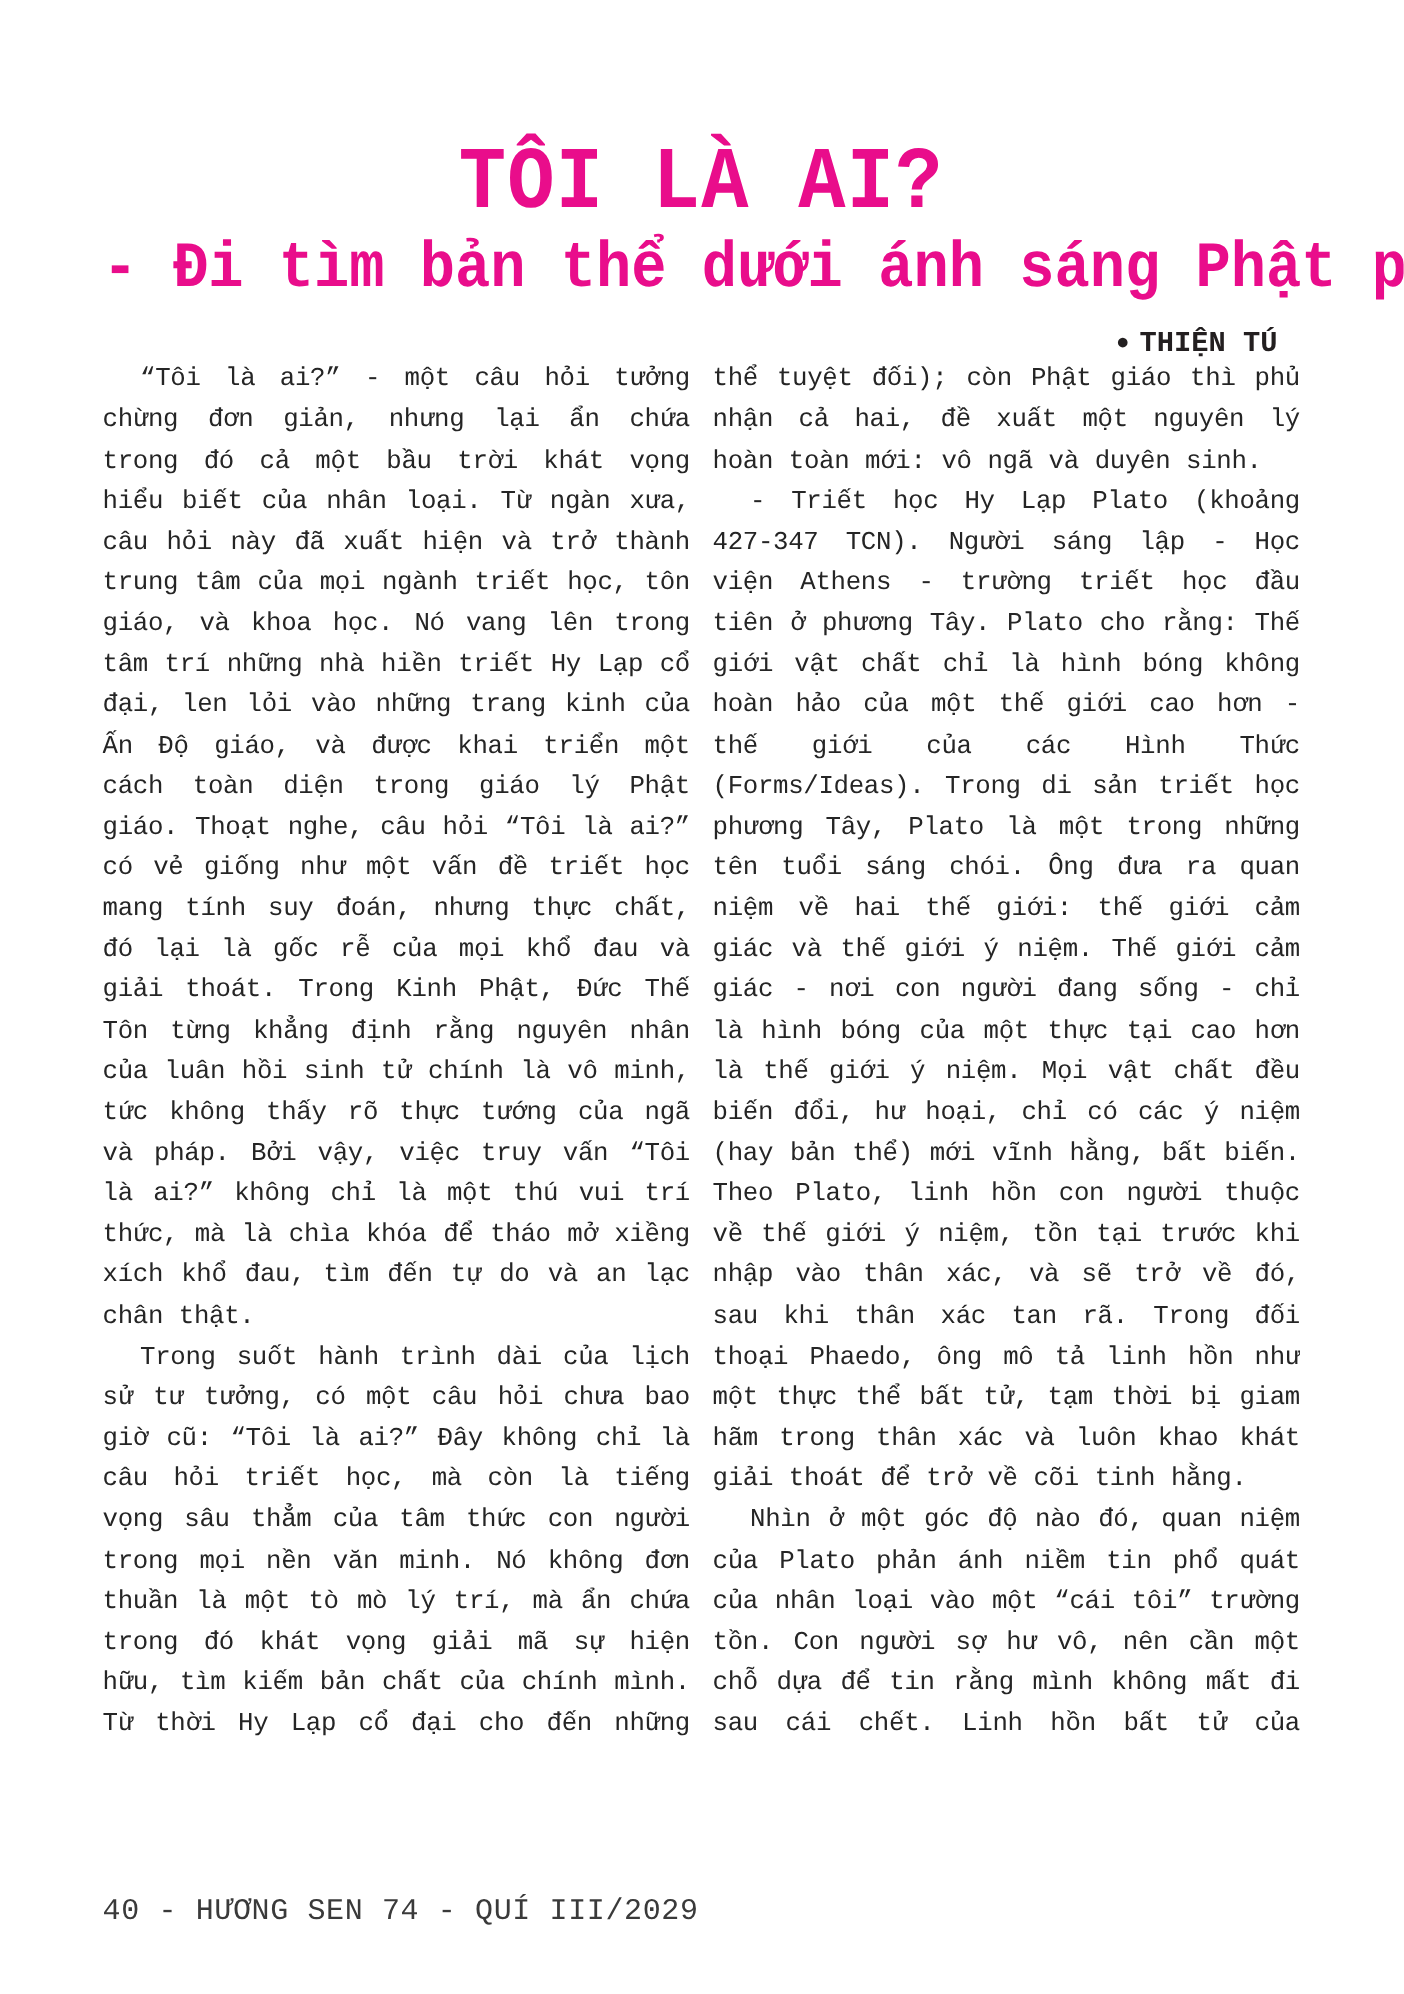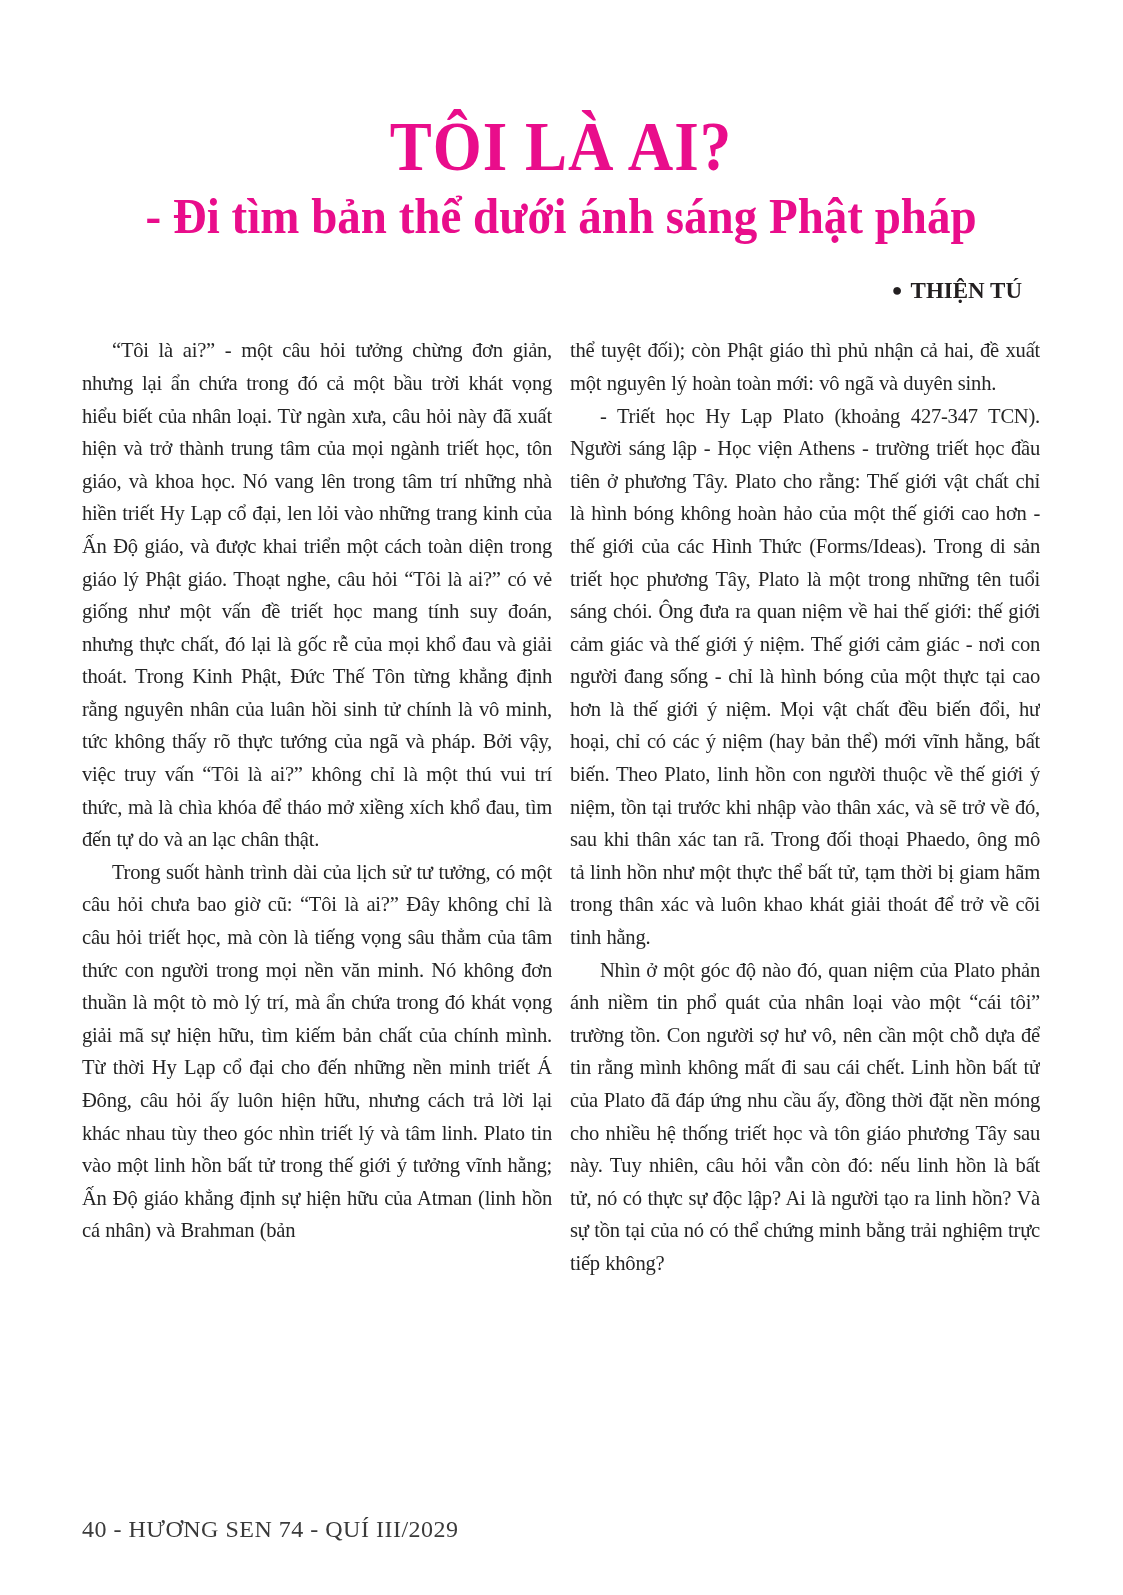--- a/index.html
+++ b/index.html
@@ -6,21 +6,21 @@
     margin: 0;
     padding: 0;
     background: #ffffff;
   }
   .page {
     position: relative;
     width: 1123px;
     height: 1595px;
     background: #ffffff;
     overflow: hidden;
-    font-family: Liberation Serif, serif;
+    font-family: Liberation Mono, monospace;
     color: #1f1f1f;
     box-sizing: border-box;
   }
   .content {
     position: absolute;
     left: 82px;
     right: 83px;
     top: 0;
   }
   header.masthead {
@@ -42,36 +42,35 @@
     color: var(--accent, #e90d8b);
     font-weight: bold;
     font-size: 47px;
     line-height: 1.05;
     letter-spacing: 0px;
     white-space: nowrap;
     transform: scaleY(1.10);
     transform-origin: top center;
   }
   .byline {
-    margin-top: 40px;
+    margin-top: 24px;
     text-align: right;
     font-weight: bold;
     font-size: 23px;
     color: #231f20;
     padding-right: 18px;
   }
   .byline .bullet {
     font-size: 18px;
     vertical-align: 2px;
     margin-right: 8px;
   }
   .columns {
     display: flex;
     gap: 18px;
-    margin-top: 30px;
     height: 1108px;
     overflow: hidden;
   }
   .col {
     flex: 1 1 0;
     text-align: justify;
     font-size: 20.6px;
     line-height: 32.6px;
     letter-spacing: -0.25px;
     word-spacing: 0.5px;

